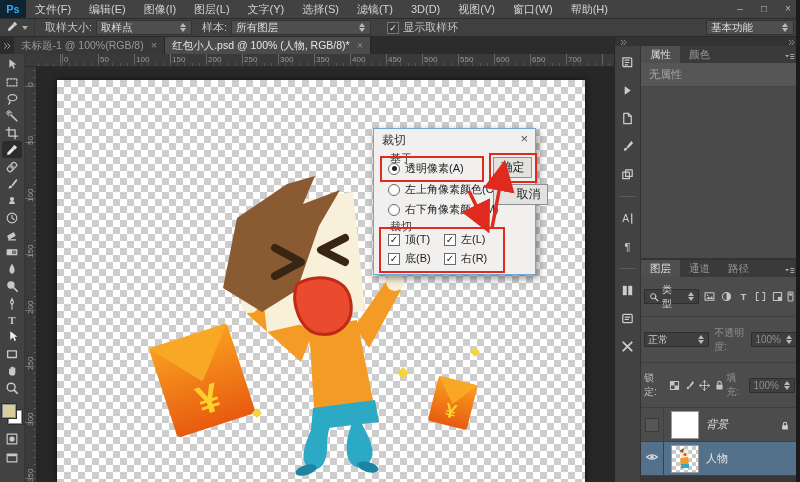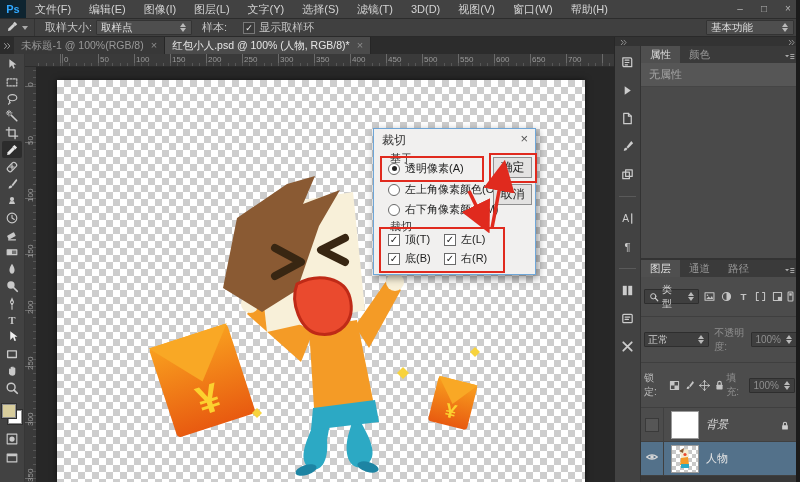--- a/index.html
+++ b/index.html
@@ -138,20 +138,24 @@
             <path d="M8.9 4.7 L3 10.6 L2.4 13.6 L5.4 13 L11.3 7.1 Z" fill="currentColor" stroke="none"></path>
           </svg></span>
       <span class="caret"></span>
     </div>
     <span class="optlabel">取样大小:</span>
     <div class="dropdown" style="width:86px">
       <span>取样点</span>
       <span class="spinner"></span>
     </div>
     <span class="optlabel">样本:</span>
+    <div class="dropdown" style="width:130px">
+      <span>所有图层</span>
+      <span class="spinner"></span>
+    </div>
     <span class="cb-dark">✓</span>
     <span>显示取样环</span>
     <div class="dropdown workspace" style="width:78px">
       <span>基本功能</span>
       <span class="spinner"></span>
     </div>
   </div>
 
   <div class="abs tabbar">
     <div class="tab-collapse">
@@ -423,21 +427,21 @@
     <div class="check-row" style="left:14px;top:122px;">
       <span class="checkbox">✓</span>
       <span>底(B)</span>
     </div>
     <div class="check-row" style="left:70px;top:122px;">
       <span class="checkbox">✓</span>
       <span>右(R)</span>
     </div>
 
     <div class="btn" style="left:119px;top:28px;">确定</div>
-    <div class="btn" style="left:119px;top:55px;">取消</div>
+    <div class="btn" style="left:119px;top:55px;padding-left:16px;">取消</div>
 
     <div class="redbox" style="left:6px;top:27px;width:100px;height:22px;"></div>
     <div class="redbox" style="left:5px;top:98px;width:122px;height:42px;"></div>
     <div class="redbox" style="left:115px;top:24px;width:44px;height:26px;"></div>
   </div>
 
   <svg class="abs arrows">
     <defs>
       <marker id="ah" markerWidth="9" markerHeight="9" refX="6" refY="4.5" orient="auto">
         <path d="M0,0 L9,4.5 L0,9 Z" fill="#e02a1e"></path>

